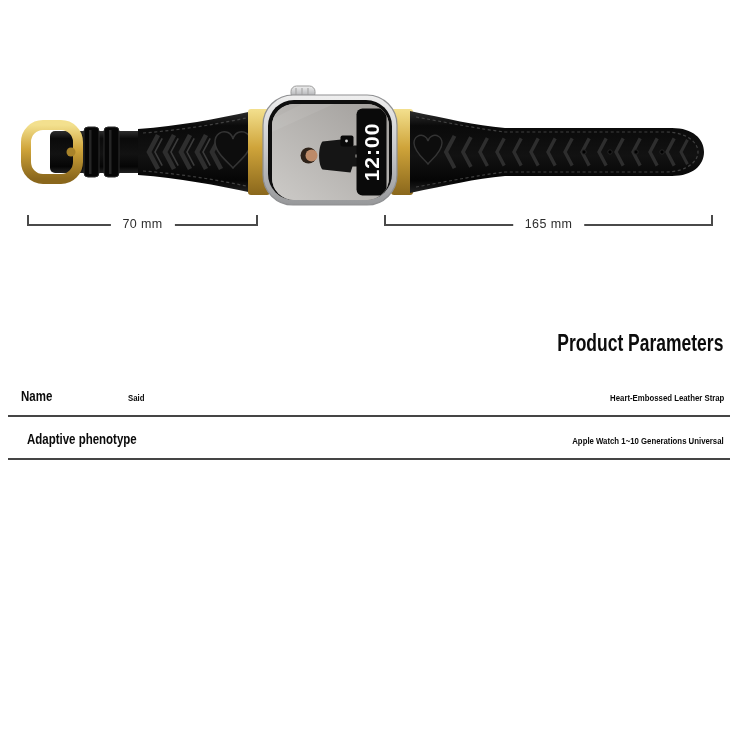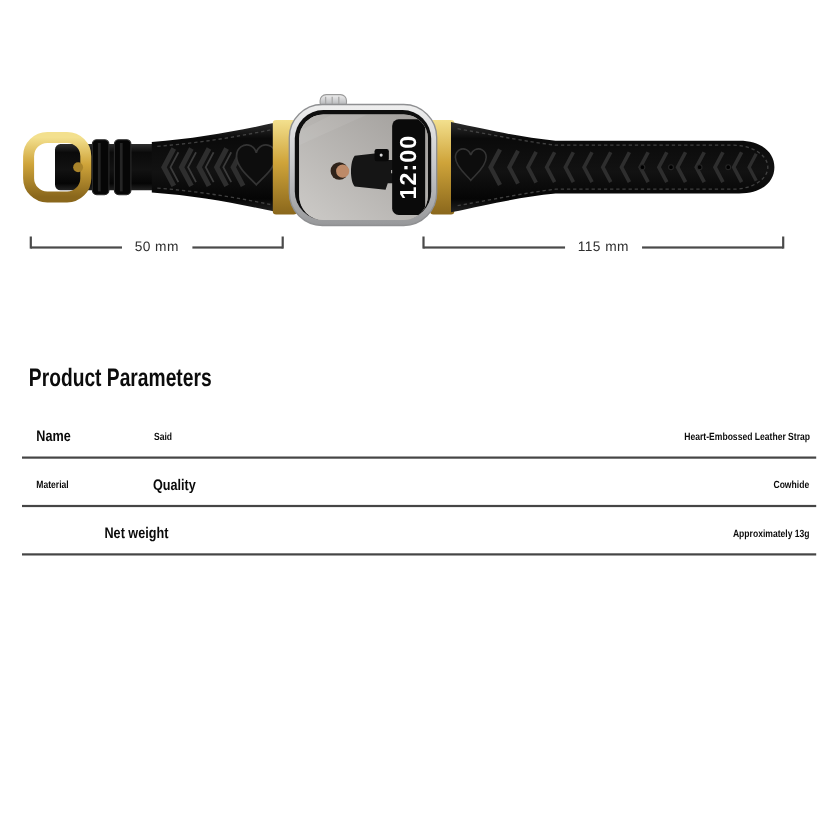--- a/index.html
+++ b/index.html
@@ -9,26 +9,26 @@
 
   
   .measure{position:absolute;height:18px;}
   .msr-line{position:absolute;left:1px;right:1px;top:9px;height:1.6px;background:#4a4a4a;}
   .msr-tick{position:absolute;top:0;width:1.8px;height:10.5px;background:#4a4a4a;}
   .msr-tick.l{left:0;} .msr-tick.r{right:0;}
   .mlabel{position:absolute;left:50%;top:2px;transform:translateX(-50%);background:#fff;
           padding:0 12px;font-size:12.5px;letter-spacing:.4px;color:#2e2e2e;white-space:nowrap;}
 
   
-  .sec-title{position:absolute;top:330px;left:0;width:750px;text-align:left;}
+  .sec-title{position:absolute;top:330px;left:0;width:750px;text-align:right;}
   .sec-title-inner{display:inline-block;font-size:23px;font-weight:bold;color:#0c0c0c;
                    transform:scaleX(.76);letter-spacing:0;}
 
   
-  .params{position:absolute;left:20px;top:375px;width:722px;}
+  .params{position:absolute;left:8px;top:375px;width:722px;}
   .t-row{position:relative;border-bottom:2px solid #454545;}
   .h42{height:40px}.h43{height:41px}.h44{height:42px}
   .la{position:absolute;bottom:11px;font-weight:bold;color:#0a0a0a;white-space:nowrap;
       transform-origin:left bottom;transform:scaleX(.82);}
   .fs14{font-size:14px;}
   .fs9{font-size:9.5px;bottom:12.5px;}
   .val{position:absolute;right:6px;white-space:nowrap;transform-origin:right bottom;}
   .vsmall{font-size:9.5px;font-weight:bold;bottom:12px;transform:scaleX(.82);color:#0a0a0a;}
   .vmed{font-size:12px;font-weight:bold;bottom:11px;right:26px;transform:scaleX(.85);color:#0a0a0a;}
   .vlarge{font-size:19px;font-weight:normal;bottom:5px;transform:scaleX(.88);
@@ -157,52 +157,47 @@
           <text x="330.5" y="193" text-anchor="middle" dominant-baseline="central" font-family="Liberation Sans, sans-serif" font-size="21" font-weight="bold" letter-spacing="1" fill="#ffffff">12:00</text>
         </g>
         <path d="M272,132 L334,104 L302,104 L272,119 Z" fill="#ffffff" opacity=".07"></path>
       </g>
     </g>
   </svg>
 
   <div class="measure" style="left:27px;top:215px;width:231px;">
     <div class="msr-tick l"></div>
     <div class="msr-line"></div>
-    <span class="mlabel">50 mm</span>
+    <span class="mlabel">70 mm</span>
     <div class="msr-tick r"></div>
   </div>
 
   <div class="measure" style="left:384px;top:215px;width:329px;">
     <div class="msr-tick l"></div>
     <div class="msr-line"></div>
-    <span class="mlabel">115 mm</span>
+    <span class="mlabel">165 mm</span>
     <div class="msr-tick r"></div>
   </div>
 
   <div class="sec-title">
     <span class="sec-title-inner">Product Parameters</span>
   </div>
 
   <div class="params">
 
     <div class="t-row h42">
       <span class="la fs14" style="left:13px">Name</span>
       <span class="la fs9" style="left:120px">Said</span>
       <span class="val vsmall">Heart-Embossed Leather Strap</span>
     </div>
 
-
-    <div class="t-row h44">
-      <span class="la fs9" style="left:13px">Material</span>
-      <span class="la fs14" style="left:119px">Quality</span>
-      <span class="val vsmall">Cowhide</span>
+    <div class="t-row h43">
+      <span class="la fs14" style="left:19px">Adaptive phenotype</span>
+      <span class="val vsmall">Apple Watch 1~10 Generations Universal</span>
     </div>
 
-    <div class="t-row h44">
-      <span class="la fs14" style="left:75px">Net weight</span>
-      <span class="val vsmall">Approximately 13g</span>
-    </div>
+
 
 
 
 
   </div>
 </div>
 
 </body></html>

